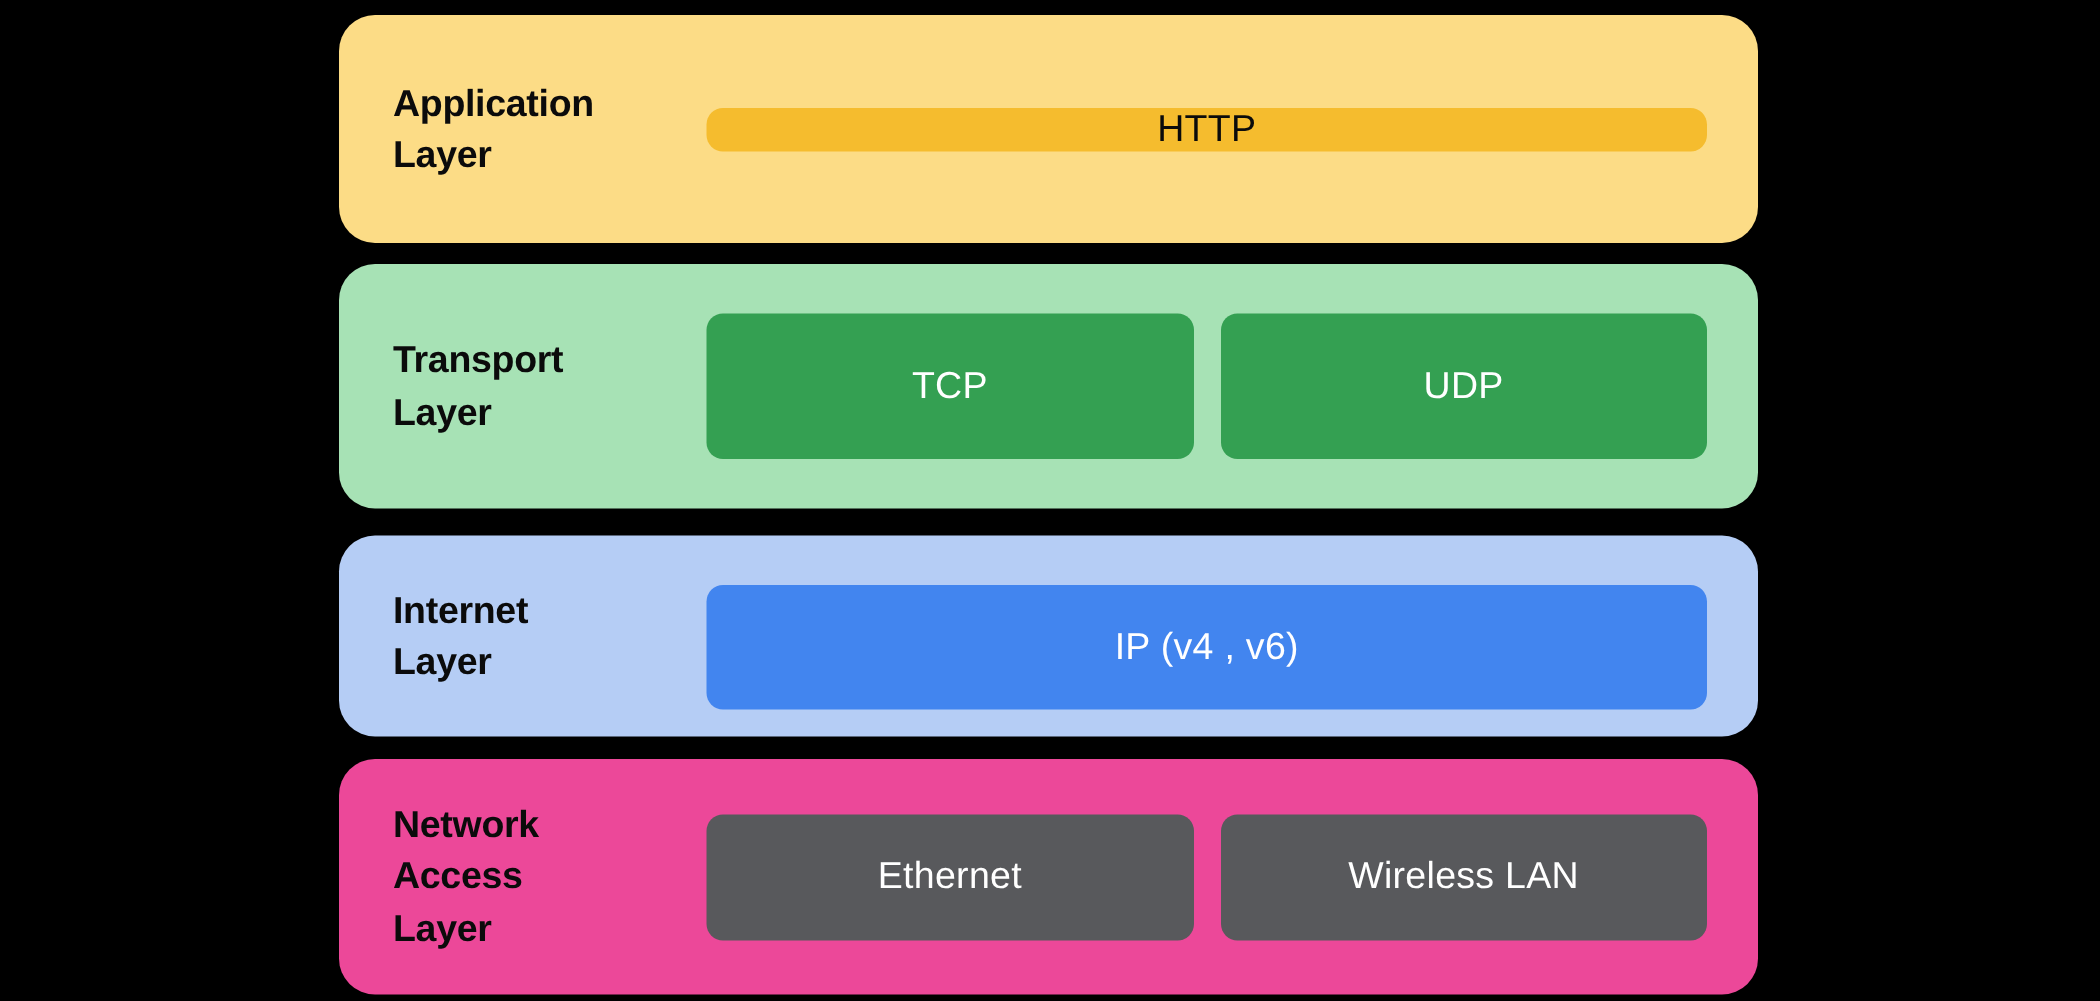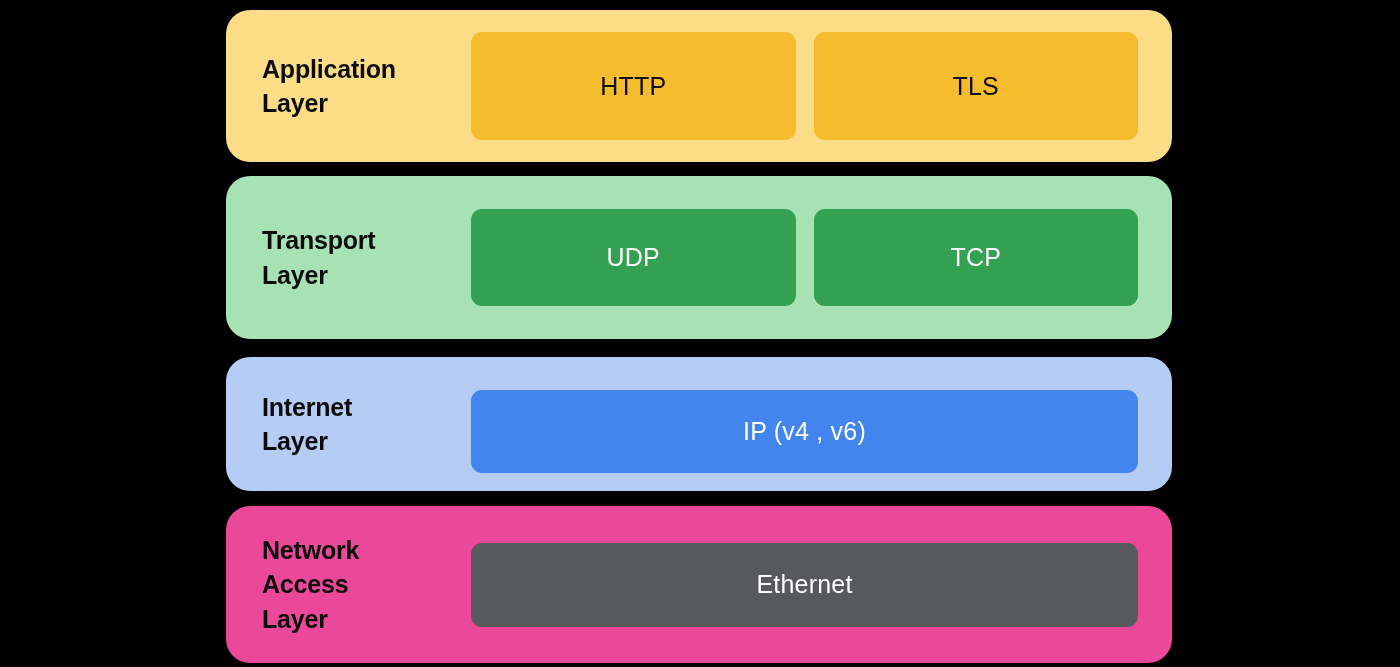--- a/index.html
+++ b/index.html
@@ -67,21 +67,21 @@
     font-weight: 400;
     letter-spacing: 0.2px;
     box-sizing: border-box;
   }
 
   
   #layer-application {
     height: 152px;
     margin-top: 10px;
   }
-  #layer-application .protocols { height: 108px; }
+  #layer-application .protocols { height: 108px; align-items: center; }
 
   
   #layer-transport {
     height: 163px;
     margin-top: 14px;
   }
   #layer-transport .protocols { height: 97px; }
 
   
   #layer-internet {
@@ -100,43 +100,43 @@
 </head>
 <body style="background: rgb(0, 0, 0);">
 
 <div id="stack">
 
   <div class="layer" id="layer-application" style="background: rgb(252, 220, 134);">
     <div class="layer-title">Application
 Layer</div>
     <div class="protocols">
       <div class="protocol-box" style="background: rgb(245, 188, 46); color: rgb(11, 11, 11);">HTTP</div>
-      <div class="protocol-box" style="background: rgb(245, 188, 46); color: rgb(11, 11, 11);">TLS</div>
     </div>
   </div>
 
   <div class="layer" id="layer-transport" style="background: rgb(167, 226, 181);">
     <div class="layer-title">Transport
 Layer</div>
     <div class="protocols">
+      <div class="protocol-box" style="background: rgb(52, 160, 82); color: rgb(255, 255, 255);">TCP</div>
       <div class="protocol-box" style="background: rgb(52, 160, 82); color: rgb(255, 255, 255);">UDP</div>
-      <div class="protocol-box" style="background: rgb(52, 160, 82); color: rgb(255, 255, 255);">TCP</div>
     </div>
   </div>
 
   <div class="layer" id="layer-internet" style="background: rgb(181, 205, 245);">
     <div class="layer-title">Internet
 Layer</div>
     <div class="protocols">
       <div class="protocol-box" style="background: rgb(66, 133, 239); color: rgb(255, 255, 255); margin-top: 15px;">IP (v4 , v6)</div>
     </div>
   </div>
 
   <div class="layer" id="layer-network" style="background: #ec4899;">
     <div class="layer-title">Network
 Access
 Layer</div>
     <div class="protocols">
       <div class="protocol-box" style="background: rgb(88, 89, 92); color: rgb(255, 255, 255);">Ethernet</div>
+      <div class="protocol-box" style="background: rgb(88, 89, 92); color: rgb(255, 255, 255);">Wireless LAN</div>
     </div>
   </div>
 
 </div>
 
 </body></html>

